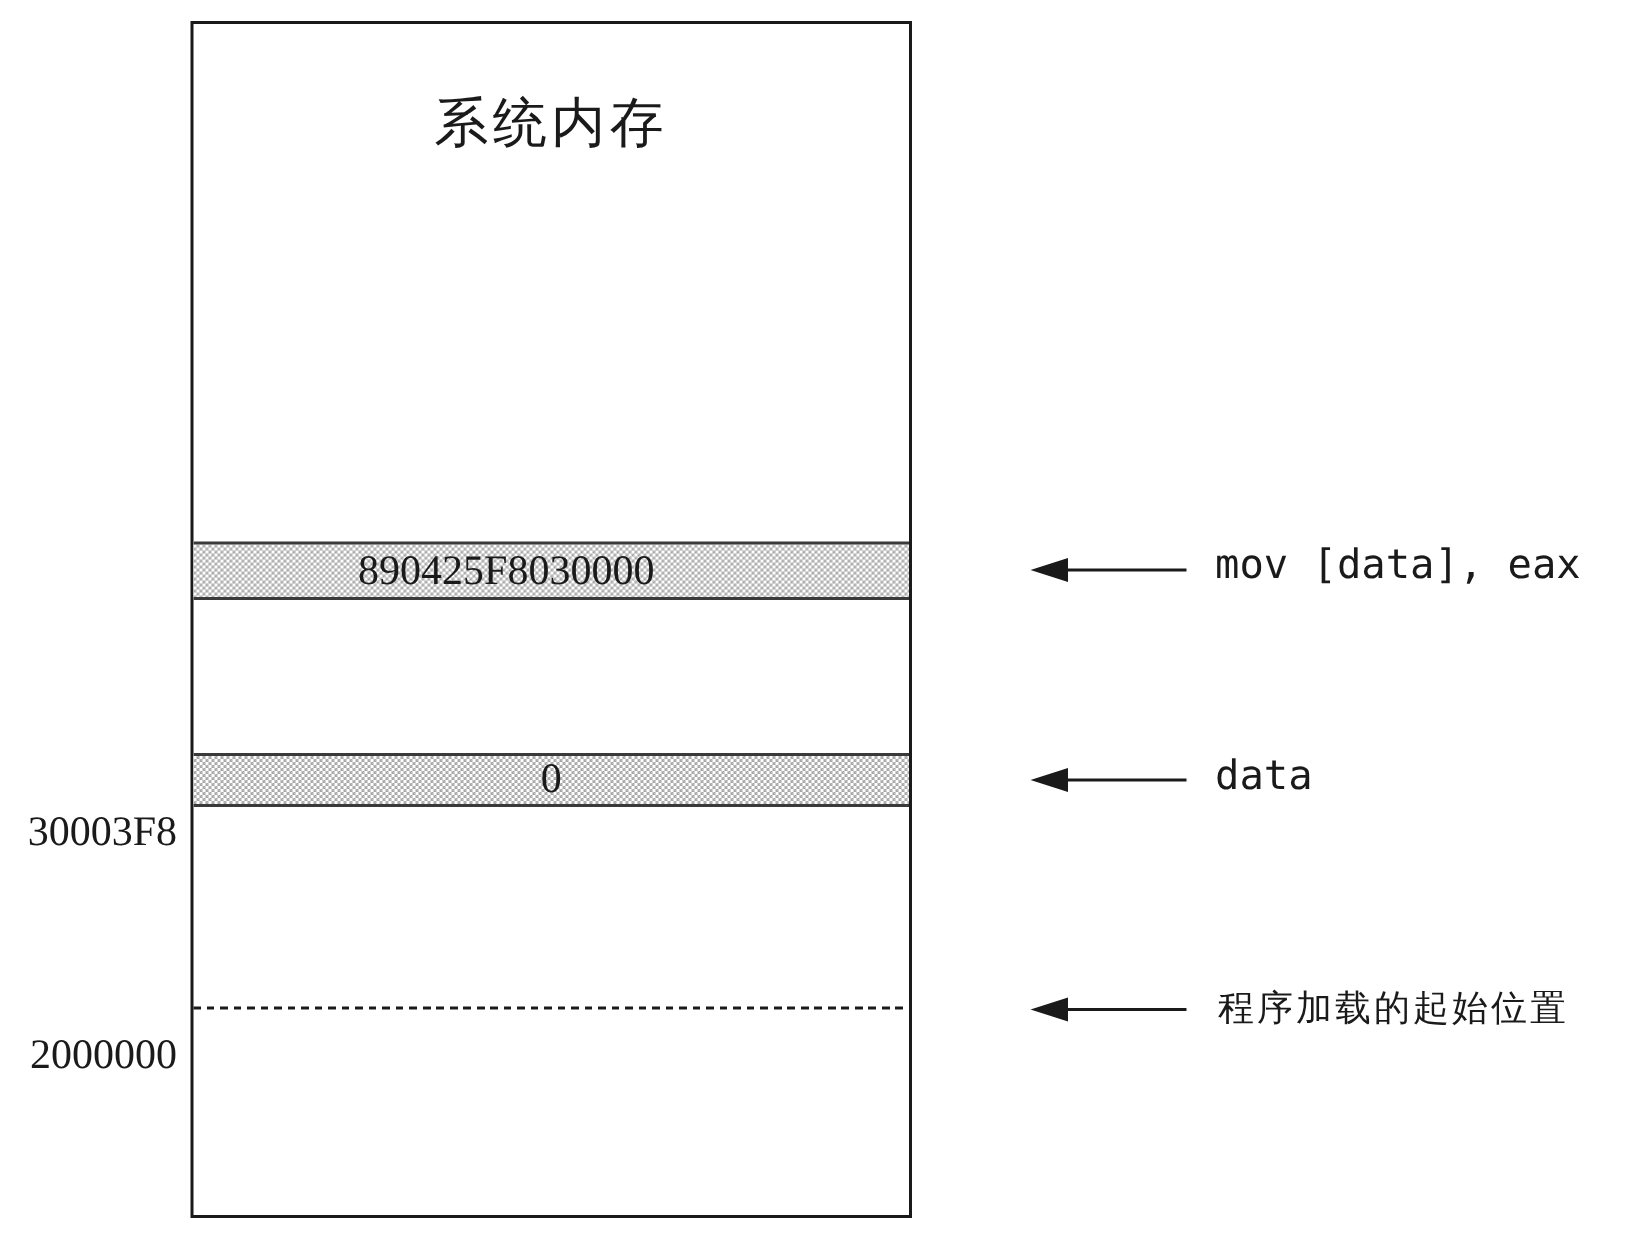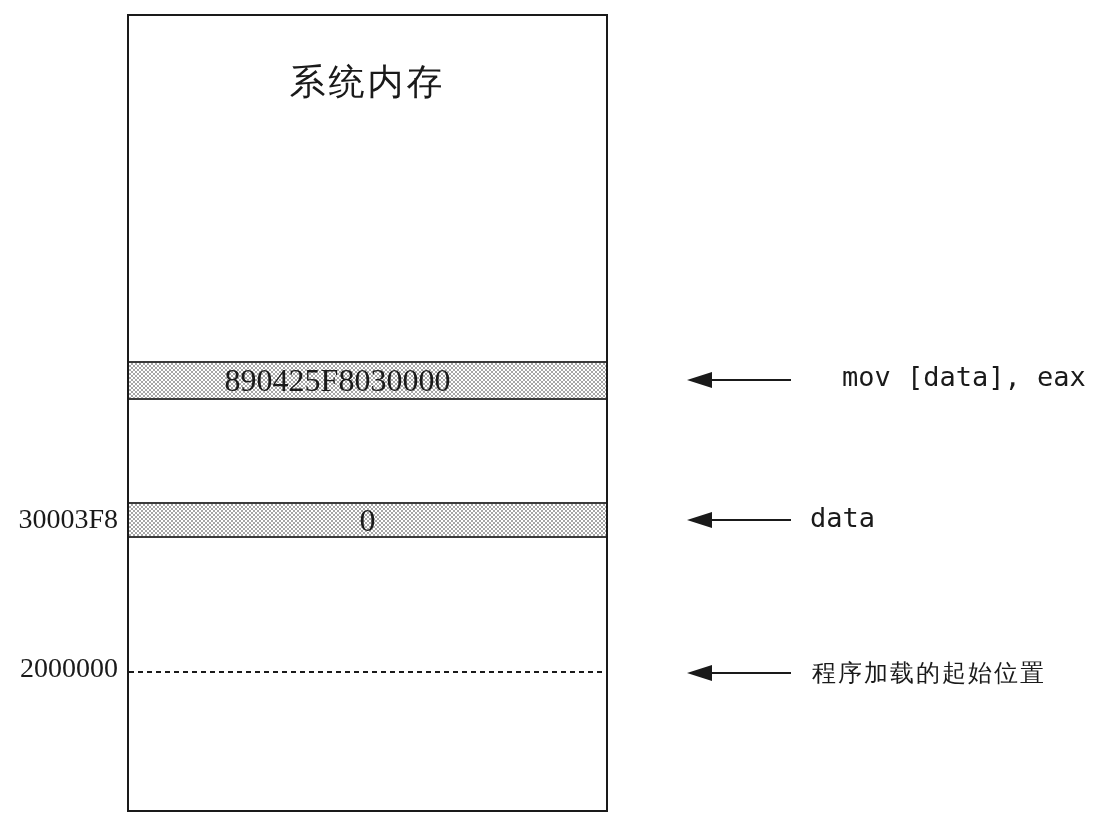--- a/index.html
+++ b/index.html
@@ -58,21 +58,21 @@
       linear-gradient(45deg, var(--color-hatch) 25%, transparent 25%, transparent 75%, var(--color-hatch) 75%);
     background-size: 4px 4px;
     background-position: 0 0, 2px 2px;
   }
   .band-instruction { top: 345px; height: 39px; }
   .band-data        { top: 486px; height: 36px; }
   .band-value {
     display: block;
     width: 100%;
     text-align: center;
-    font-size: 32px;
+    font-size: 28px;
     color: var(--color-line);
     font-family: "Liberation Serif", serif;
   }
   .band-instruction .band-value { line-height: 35px; position: relative; left: -30px; }
   .band-data .band-value        { line-height: 32px; }
 
   
   .load-line {
     position: absolute;
     left: 0;
@@ -86,20 +86,21 @@
   
   .addr {
     position: absolute;
     left: 0;
     width: 118px;
     text-align: right;
     font-size: 28px;
     line-height: 32px;
     color: var(--color-line);
     font-family: "Liberation Serif", serif;
+    margin-top: 36px;
   }
   .addr-data  { top: 503px; }
   .addr-start { top: 652px; }
 
   
   .arrow {
     position: absolute;
     left: 687px;
     width: 104px;
     height: 16px;
@@ -133,21 +134,21 @@
     font-family: "DejaVu Sans Mono", monospace;
     font-size: 27px;
     line-height: 32px;
   }
   .note-cjk {
     font-family: "Liberation Serif", serif;
     font-size: 24px;
     line-height: 34px;
     letter-spacing: 2px;
   }
-  .note-mov  { left: 810px; top: 361px; margin-left: 32px; }
+  .note-mov  { left: 810px; top: 361px; }
   .note-data { left: 810px; top: 502px; }
   .note-load { left: 812px; top: 656px; }
 </style>
 </head>
 <body>
 
 <div class="canvas">
 
   <div class="memory-box">
     <div class="box-title">系统内存</div>

